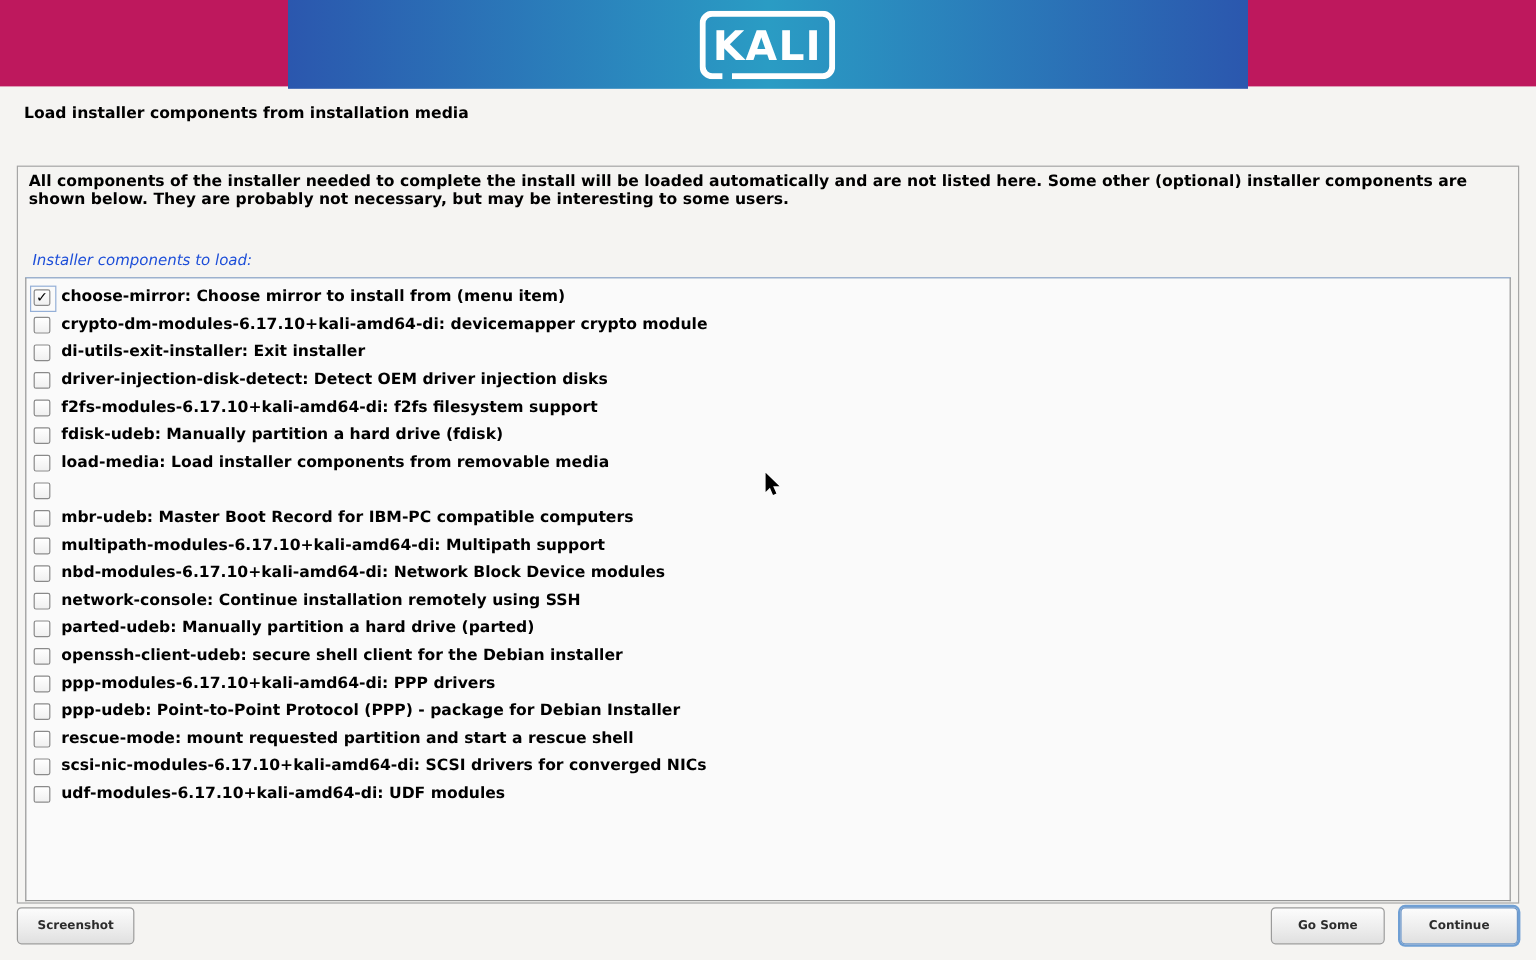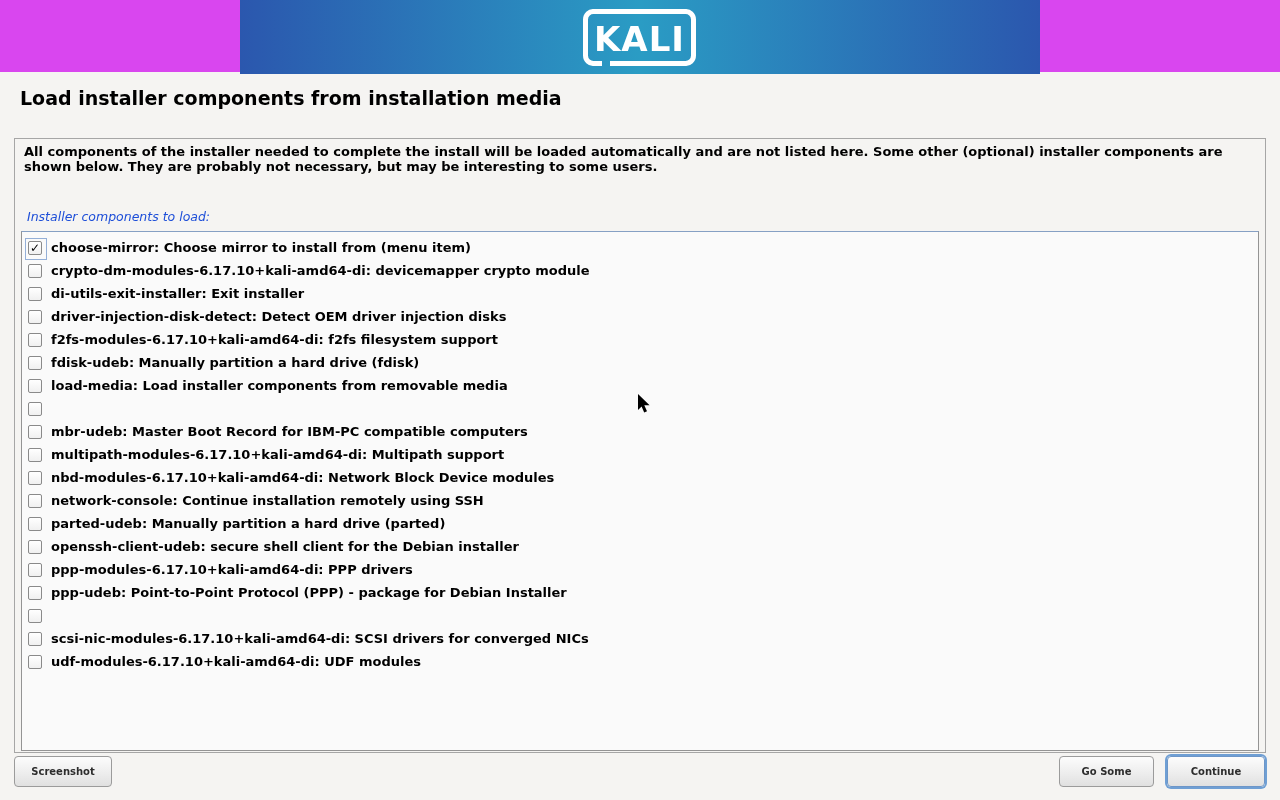--- a/index.html
+++ b/index.html
@@ -8,21 +8,21 @@
     font-family: "DejaVu Sans", "Liberation Sans", sans-serif;
     background: #f5f4f2;
     overflow: hidden;
     position: relative;
   }
 
   
   .banner {
     position: absolute; left: 0; top: 0;
     width: 1280px; height: 72px;
-    background: #d946ef;
+    background: #be185d;
     text-decoration: underline;
   }
   .banner-gradient {
     position: absolute; left: 240px; top: 0;
     width: 800px; height: 74px;
     background: linear-gradient(90deg, #2b57ae 0%, #2a9cc4 50%, #2b57ae 100%);
   }
   .logo {
     position: absolute; left: 583px; top: 9px;
     width: 113px; height: 57px;
@@ -31,21 +31,21 @@
   .logo-text {
     position: absolute; left: 0; top: 2px; width: 113px; height: 55px;
     display: flex; align-items: center; justify-content: center;
     color: #ffffff; font-size: 34px; font-weight: bold;
     letter-spacing: 1px;
   }
 
   
   .page-title {
     position: absolute; left: 20px; top: 87px;
-    font-size: 19px; font-weight: bold; color: #000000; text-align: center;
+    font-size: 13px; font-weight: bold; color: #000000; text-align: center;
   }
 
   
   .content-frame {
     position: absolute; left: 14px; top: 121px;
     width: 1252px; height: 615px;
     border: 1px solid #a6a6a6;
     background: #f5f4f2;
     margin-top: 17px;
   }
@@ -208,20 +208,21 @@
       <div class="component-row">
     <span class="checkbox"></span>
     <span class="component-label">ppp-modules-6.17.10+kali-amd64-di: PPP drivers</span>
   </div>
       <div class="component-row">
     <span class="checkbox"></span>
     <span class="component-label">ppp-udeb: Point-to-Point Protocol (PPP) - package for Debian Installer</span>
   </div>
       <div class="component-row">
     <span class="checkbox"></span>
+    <span class="component-label">rescue-mode: mount requested partition and start a rescue shell</span>
   </div>
       <div class="component-row">
     <span class="checkbox"></span>
     <span class="component-label">scsi-nic-modules-6.17.10+kali-amd64-di: SCSI drivers for converged NICs</span>
   </div>
       <div class="component-row">
     <span class="checkbox"></span>
     <span class="component-label">udf-modules-6.17.10+kali-amd64-di: UDF modules</span>
   </div>
     </div>

